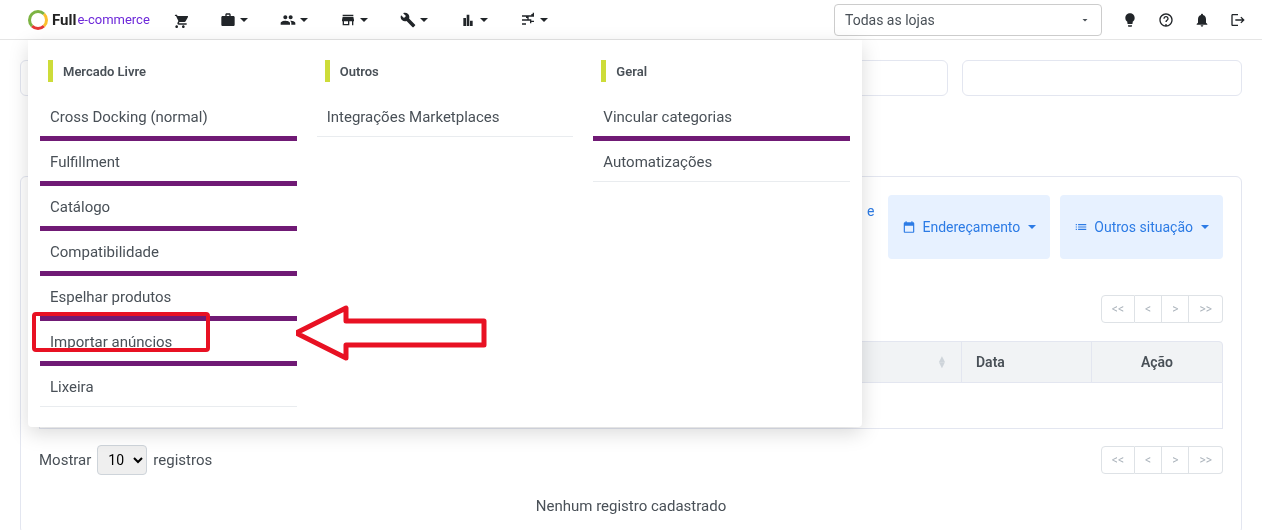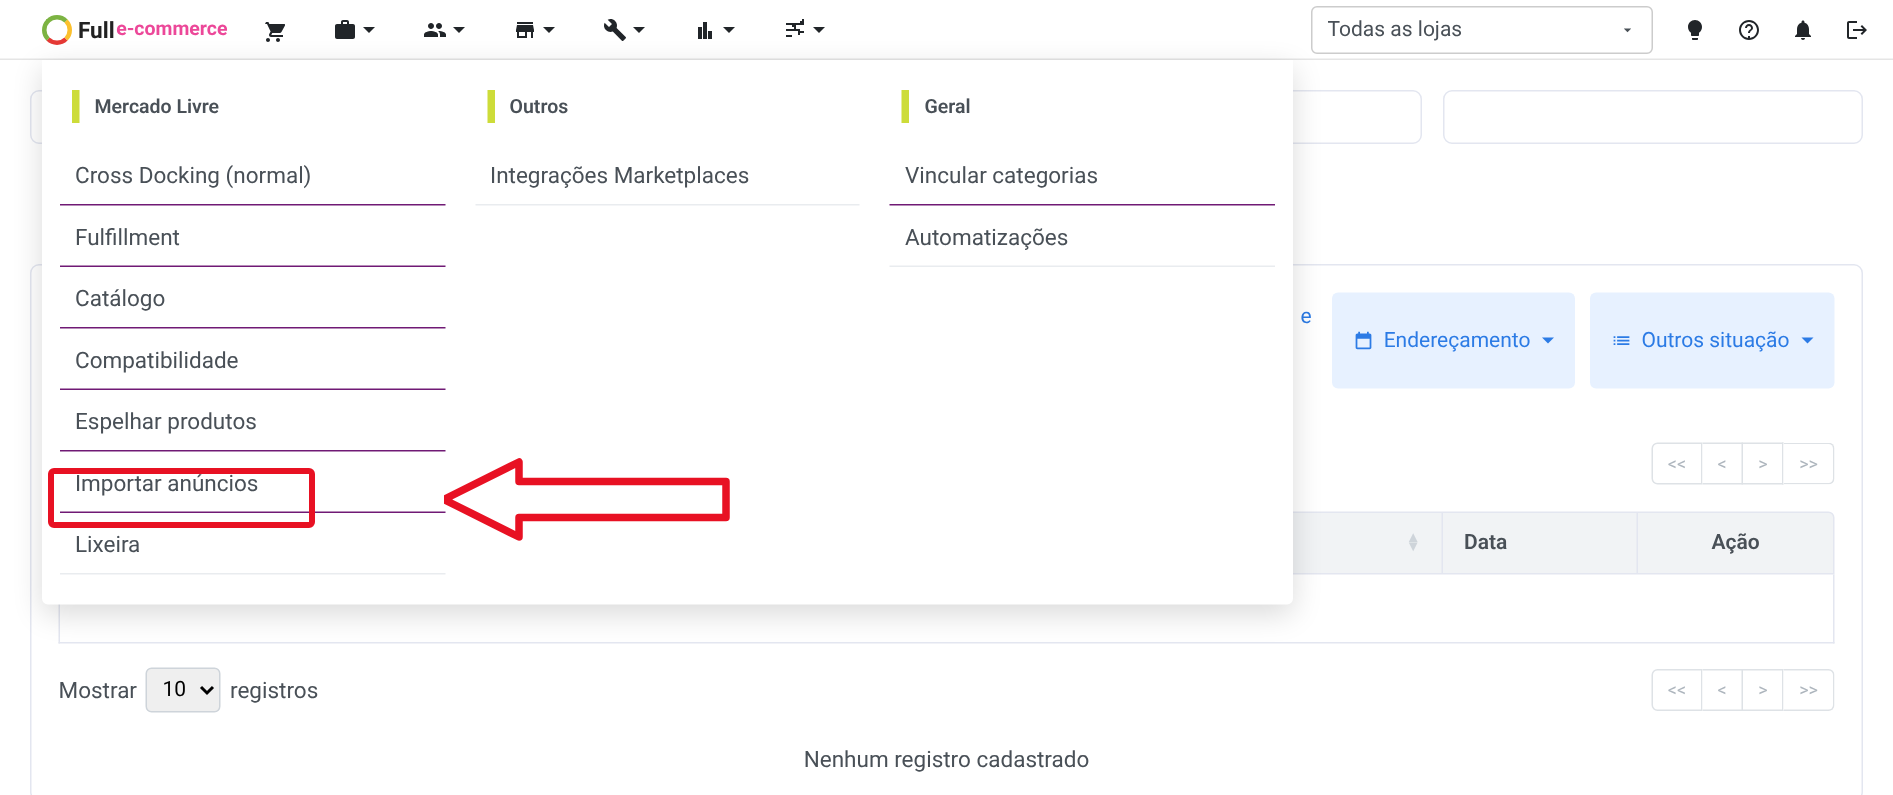--- a/index.html
+++ b/index.html
@@ -3,40 +3,40 @@
 <meta charset="utf-8">
 <style>
 * { box-sizing: border-box; margin: 0; padding: 0; font-family: -apple-system, BlinkMacSystemFont, "Segoe UI", Roboto, sans-serif; }
 body { background: #fff; width: 1262px; height: 530px; overflow: hidden; position: relative; }
 
 
 .navbar { height: 40px; display: flex; align-items: center; border-bottom: 1px solid #e5e5e5; padding: 0 16px; gap: 4px; }
 .logo { display: flex; align-items: center; font-weight: 700; font-size: 15px; margin-right: 18px; padding-left: 12px; }
 .logo-ring { width: 20px; height: 20px; border-radius: 50%; border: 3px solid #7cb342; border-right-color: #fbc02d; border-bottom-color: #e53935; margin-right: 4px; }
 .logo .full { color: #222; }
-.logo .ecom { color: #ec4899; font-weight: 700; font-size: 13px; margin-left: 1px; }
+.logo .ecom { color: #6d28d9; font-weight: 400; font-size: 13px; margin-left: 1px; }
 
 .nav-icons { display: flex; align-items: center; gap: 32px; }
 .nav-icon-btn { display: inline-flex; align-items: center; gap: 2px; cursor: pointer; color: #212529; font-size: 14px; }
 .nav-icon-btn svg { width: 16px; height: 16px; fill: #212529; }
 .caret-down { width: 0; height: 0; border-left: 4px solid transparent; border-right: 4px solid transparent; border-top: 4px solid #212529; margin-left: 2px; }
 
 .navbar-right { margin-left: auto; display: flex; align-items: center; gap: 20px; }
-.store-select { height: 32px; width: 228px; border: 1px solid #ccc; border-radius: 4px; padding: 0 28px 0 10px; font-size: 14px; color: #495057; background: #fff; position: relative; display: flex; align-items: center; cursor: pointer; }
+.store-select { height: 32px; width: 268px; border: 1px solid #ccc; border-radius: 4px; padding: 0 28px 0 10px; font-size: 14px; color: #495057; background: #fff; position: relative; display: flex; align-items: center; cursor: pointer; }
 .store-select .sel-caret { position: absolute; right: 10px; top: 50%; transform: translateY(-50%); }
 .right-icon { width: 16px; height: 16px; cursor: pointer; color: #212529; display: inline-flex; }
 .right-icon svg { width: 16px; height: 16px; fill: #212529; }
 
 
 .mega-menu { position: absolute; top: 40px; left: 28px; width: 834px; background: #fff; box-shadow: 0 6px 20px rgba(0,0,0,0.15); border-radius: 0 0 4px 4px; padding: 20px 4px 20px 4px; display: flex; gap: 4px; z-index: 100; }
 .menu-col { flex: 1; padding: 0 8px; }
 .menu-col-header { display: flex; align-items: center; margin-bottom: 14px; padding-left: 8px;}
 .menu-col-header .bar { width: 5px; height: 22px; background: #cddc39; margin-right: 10px; }
 .menu-col-header .title { font-weight: 600; color: #495057; font-size: 13px; }
-.menu-item { padding: 12px 10px 10px 10px; font-size: 15px; color: #495057; border-bottom: 1px solid #701a75; cursor: pointer; }
+.menu-item { padding: 12px 10px 10px 10px; font-size: 15px; color: #495057; border-bottom: 5px solid #701a75; cursor: pointer; }
 .menu-col .menu-item:last-child { border-bottom: 1px solid #e9ecef; }
 
 
 .highlight-box { position: absolute; border: 4px solid #e81123; border-radius: 4px; pointer-events: none; z-index: 110; }
 .arrow-annotation { position: absolute; z-index: 110; pointer-events: none; }
 
 
 .bg-content { position: absolute; left: 20px; right: 20px; top: 60px; }
 .bg-topcards { display: flex; gap: 14px; margin-bottom: 20px; }
 .bg-card { height: 36px; border: 1px solid #e3e6f0; border-radius: 6px; background: #fff; }

